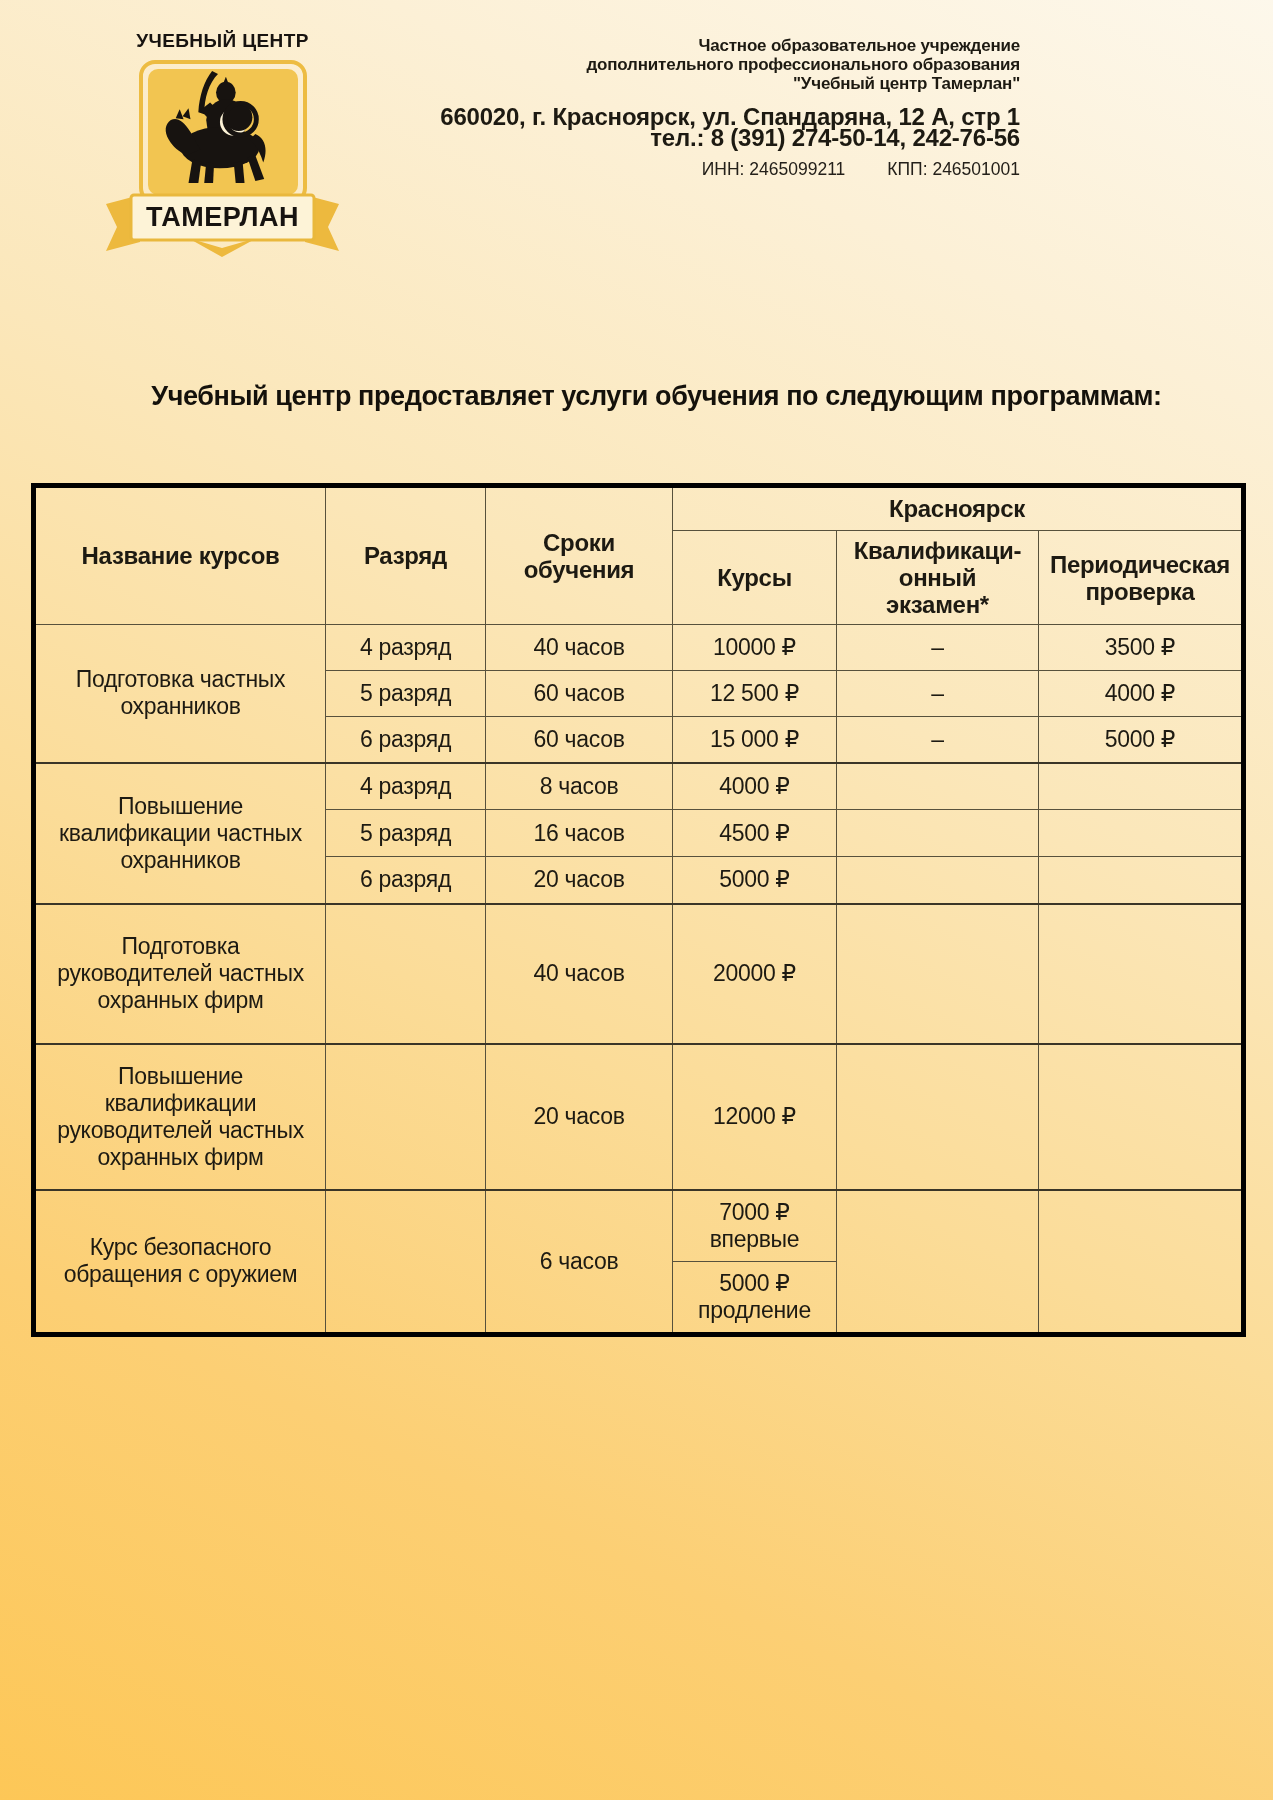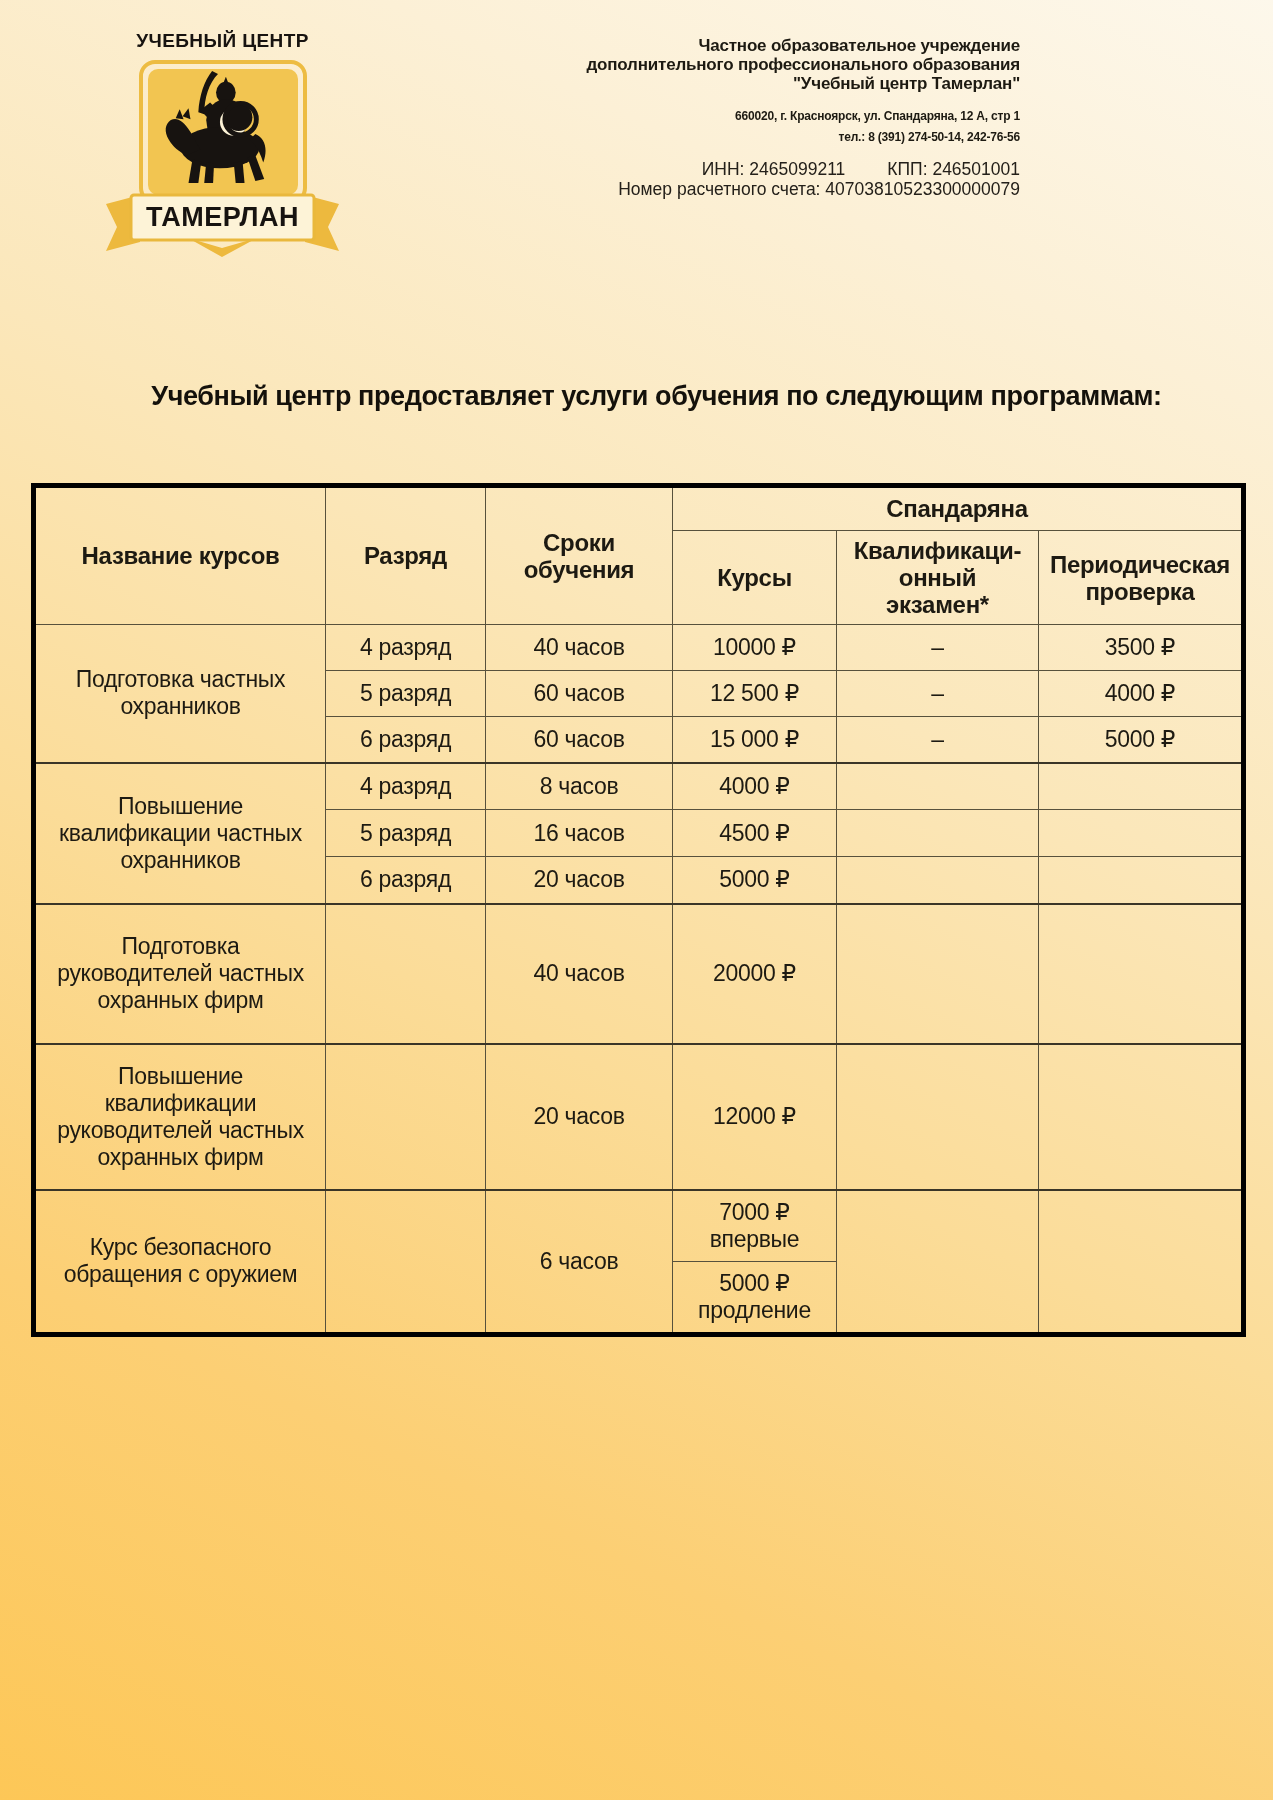--- a/index.html
+++ b/index.html
@@ -13,21 +13,21 @@
   .logo-title { text-align:center; font-size:19px; font-weight:bold; letter-spacing:.4px; color:#171310; }
   .shield { width:150px; height:126px; margin:8px auto 0; border:4px solid #edbc42; border-radius:16px; padding:5px; }
   .shield-inner { width:100%; height:100%; background:#f2c551; border-radius:10px; overflow:hidden; }
   .ribbon { position:relative; width:245px; height:72px; margin-top:-16px; }
   .ribbon svg { position:absolute; left:0; top:0; }
   .ribbon-text { position:absolute; left:0; top:14px; width:100%; text-align:center;
     font-size:27px; font-weight:bold; letter-spacing:.5px; color:#171310; }
   
   .org { position:absolute; left:390px; top:36px; width:630px; text-align:right; }
   .org-type { font-size:17px; line-height:19px; font-weight:bold; letter-spacing:-.2px; }
-  .org-address { margin-top:13px; font-size:12px; line-height:21px; font-weight:bold; letter-spacing:-.2px; }
+  .org-address { margin-top:13px; font-size:24px; line-height:21px; font-weight:bold; letter-spacing:-.2px; }
   .org-req { margin-top:12px; font-size:17.5px; line-height:19.5px; color:#24201a; }
   .gap-md { display:inline-block; width:42px; }
   .gap-lg { display:inline-block; width:52px; }
   
   .doc-title { position:absolute; left:0; top:381px; width:100%; text-align:center;
     font-size:27px; font-weight:bold; letter-spacing:-.4px; color:#14110b; }
   
   .price-wrap { position:absolute; left:31px; top:483px; }
   table.price { border-collapse:collapse; table-layout:fixed; width:1210px; border:5px solid #000; background:transparent; }
   table.price th, table.price td {
@@ -104,21 +104,20 @@
       <div>"Учебный центр Тамерлан"</div>
     </div>
     <div class="org-address">
       <div>660020, г. Красноярск, ул. Спандаряна, 12 А, стр 1</div>
       <div>тел.: 8 (391) 274-50-14, 242-76-56</div>
     </div>
     <div class="org-req">
       <div>
         <span>ИНН: 2465099211</span><span class="gap-md"></span><span>КПП: 246501001</span>
       </div>
-      <div>Номер расчетного счета: 40703810523300000079</div>
     </div>
   </div>
 
   <div class="doc-title">Учебный центр предоставляет услуги обучения по следующим программам:</div>
 
   <div class="price-wrap">
     <table class="price">
       <colgroup>
         <col style="width:292px">
           <col style="width:160px">
@@ -128,21 +127,21 @@
           <col style="width:205px">
       </colgroup>
       <thead>
         <tr class="r-h1">
           <th rowspan="2" class="hb">Название курсов</th>
           <th rowspan="2" class="hb">Разряд</th>
           <th rowspan="2" class="hb">
             <span class="ln">Сроки</span>
             <span class="ln">обучения</span>
           </th>
-          <th colspan="3">Спандаряна</th>
+          <th colspan="3">Красноярск</th>
         </tr>
         <tr class="r-h2">
           <th class="hb">Курсы</th>
           <th class="hb">
             <span class="ln">Квалификаци-</span>
             <span class="ln">онный</span>
             <span class="ln">экзамен*</span>
           </th>
           <th class="hb">
             <span class="ln">Периодическая</span>

